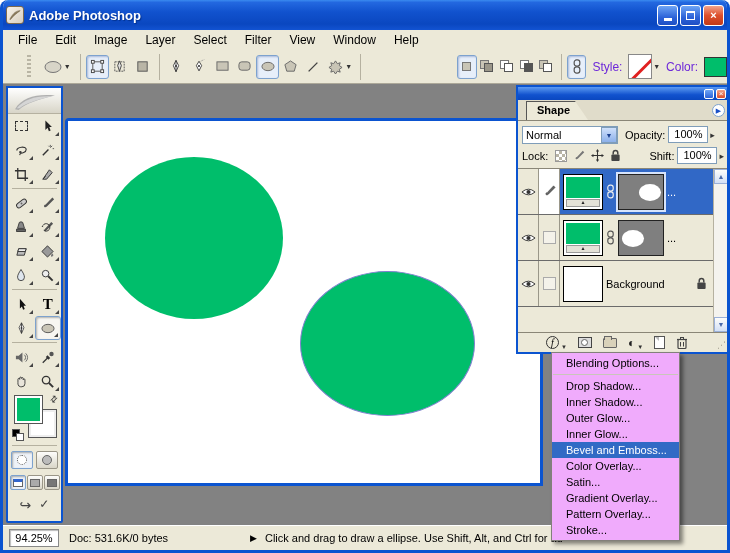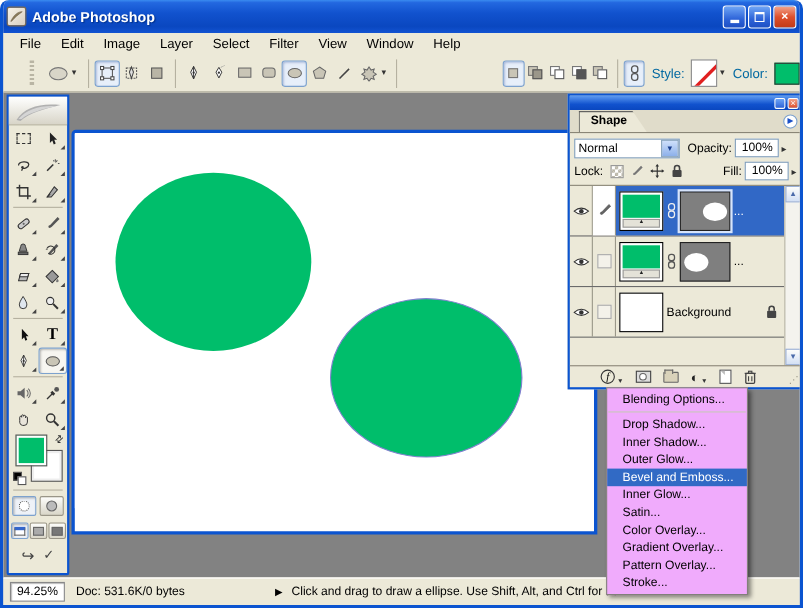--- a/index.html
+++ b/index.html
@@ -32,21 +32,21 @@
   
   .optionsbar { position:absolute; left:0; top:50px; width:724px; height:34px; background:#ECE9D8;
     border-bottom:1px solid #aca899; display:flex; align-items:center; z-index:45; }
   .grip-v { width:4px; height:24px; margin:0 8px 0 24px;
     background:repeating-linear-gradient(180deg,#b9b5a4 0 2px,#ECE9D8 2px 4px); }
   .osep { width:1px; height:26px; background:#b5b1a0; margin:0 5px; }
   .obtn { width:24px; height:24px; display:flex; align-items:center; justify-content:center;
     border:1px solid transparent; border-radius:3px; }
   .obtn.pressed { border:1px solid #7da2ce; background:#e7effa; box-shadow:inset 1px 1px 2px rgba(60,90,160,.35); }
   .dd-arrow { font-size:7px; color:#333; margin-left:1px; }
-  .optlabel { font-size:12px; color:#0369a1; margin:0 6px; }
+  .optlabel { font-size:12px; color:#6d28d9; margin:0 6px; }
   .style-swatch { width:25px; height:25px; background:#fff; border:1px solid #888; position:relative; overflow:hidden; }
   .style-swatch .noline { position:absolute; left:-4px; top:10px; width:40px; height:3px; background:#e02020; transform:rotate(-45deg); }
   .color-swatch { width:24px; height:20px; background:#00BE6B; border:1px solid #333; }
   .pairicon { position:relative; width:14px; height:13px; }
   .pairicon .s1 { position:absolute; left:0; top:0; width:9px; height:9px; background:#c9c5b6; border:1px solid #777; }
   .pairicon .s2 { position:absolute; left:4px; top:3px; width:9px; height:9px; background:#9b978a; border:1px solid #555; }
 
   
   .workspace { position:absolute; left:0; top:84px; width:724px; height:441px; background:#828282; }
 
@@ -552,21 +552,21 @@
                 <polygon points="8,16 6,13 10,13"></polygon>
                 <polygon points="0,8 3,6 3,10"></polygon>
                 <polygon points="16,8 13,6 13,10"></polygon>
               </g>
             </svg>
           <svg width="11" height="13" viewBox="0 0 12 14">
               <rect x="1.5" y="6" width="9" height="7" rx="1" fill="#444"></rect>
               <path d="M3.5 6 V4 a2.5 2.5 0 0 1 5 0 V6" fill="none" stroke="#444" stroke-width="1.6"></path>
             </svg>
         </div>
-        <span class="plabel" style="margin-left:auto">Fill:</span>
+        <span class="plabel" style="margin-left:auto">Shift:</span>
         <span class="val-box">100%</span>
         <span class="sl-arrow">▸</span>
       </div>
     </div>
     <div class="layerlist">
       <div class="rows">
 
         <div class="lrow selected">
           <div class="eyecell">
             <svg width="15" height="10" viewBox="0 0 16 10">
@@ -666,24 +666,24 @@
       <span class="grip-dots">⋰</span>
     </div>
   </div>
 
   <div class="ctxmenu">
     <div class="citem">Blending Options...</div>
     <div class="csep"></div>
     <div class="citem">Drop Shadow...</div>
     <div class="citem">Inner Shadow...</div>
     <div class="citem">Outer Glow...</div>
+    <div class="citem">Inner Glow...</div>
     <div class="citem highlighted">Bevel and Emboss...</div>
-    <div class="citem">Inner Glow...</div>
+    <div class="citem">Color Overlay...</div>
     <div class="citem">Satin...</div>
-    <div class="citem">Color Overlay...</div>
     <div class="citem">Gradient Overlay...</div>
     <div class="citem">Pattern Overlay...</div>
     <div class="citem">Stroke...</div>
   </div>
 
   <div class="statusbar">
     <div class="zoombox">94.25%</div>
     <span class="docinfo">Doc: 531.6K/0 bytes</span>
     <span class="st-tri">▶</span>
     <span class="hint">Click and drag to draw a ellipse.  Use Shift, Alt, and Ctrl for ad</span>

